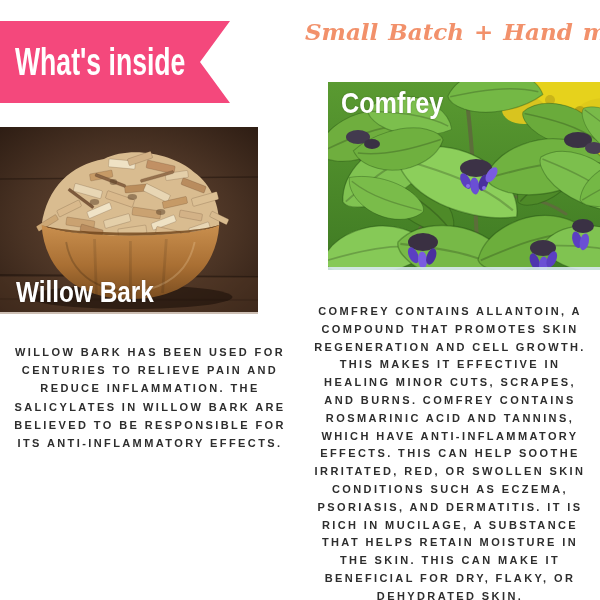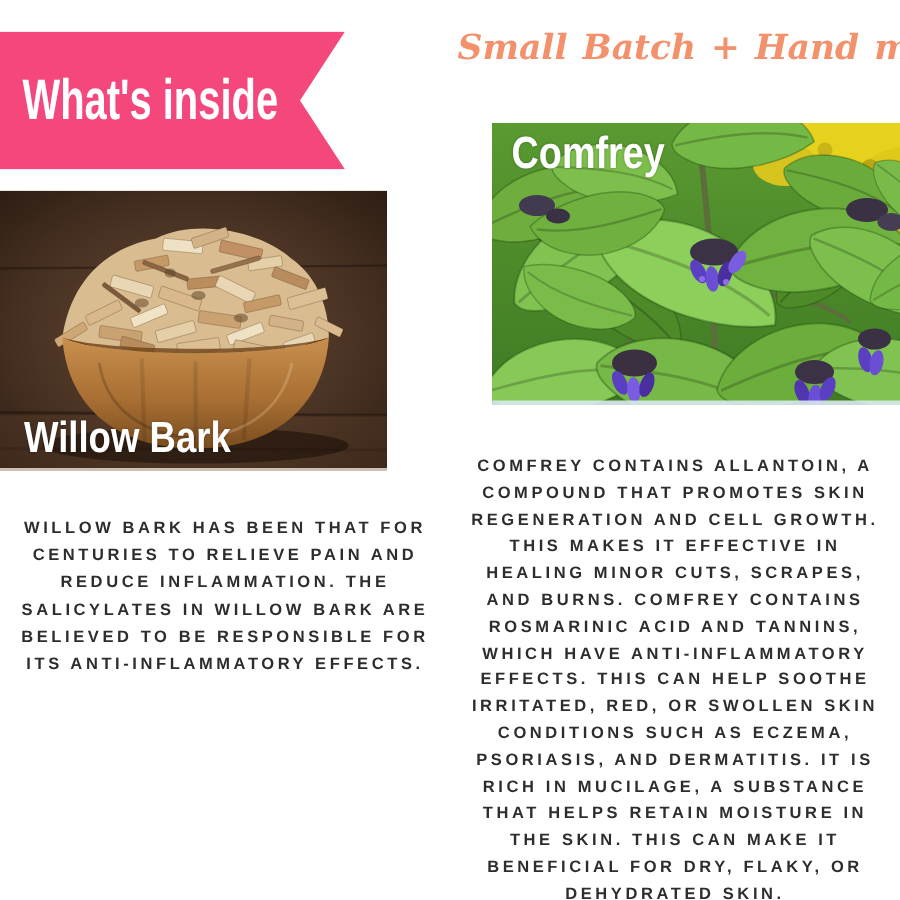--- a/index.html
+++ b/index.html
@@ -3,21 +3,21 @@
 <meta charset="utf-8">
 <style>
   html,body { margin:0; padding:0; background:#ffffff; }
   .canvas {
     position:relative; width:600px; height:600px; background:#ffffff;
     font-family:"Liberation Sans", sans-serif; overflow:hidden;
   }
 
   
   .ribbon {
-    position:absolute; left:0; top:21px; width:230px; height:92px;
+    position:absolute; left:0; top:21px; width:230px; height:82px;
     background:#F4487C;
     clip-path:polygon(0 0, 100% 0, calc(100% - 30px) 50%, 100% 100%, 0 100%);
     display:flex; align-items:center;
   }
   .ribbon-label {
     color:#ffffff; font-size:38px; font-weight:bold; white-space:nowrap;
     transform:scaleX(0.70); transform-origin:0 50%; margin-left:15px;
   }
 
   
@@ -228,21 +228,21 @@
           <use href="#bell" fill="#5b3fc2" transform="translate(247,150) rotate(-14)"></use>
           <use href="#bell" fill="#6a4fd4" transform="translate(258,152) rotate(12)"></use>
         </g>
       </g>
 
       <rect x="0" y="185" width="285" height="3" fill="#d8e9f0" opacity="0.9"></rect>
     </svg>
     <span class="photo-title comfrey-title">Comfrey</span>
   </div>
 
-  <p class="desc desc-willow">WILLOW BARK HAS BEEN THAT FOR
+  <p class="desc desc-willow">WILLOW BARK HAS BEEN USED FOR
 CENTURIES TO RELIEVE PAIN AND
 REDUCE INFLAMMATION. THE
 SALICYLATES IN WILLOW BARK ARE
 BELIEVED TO BE RESPONSIBLE FOR
 ITS ANTI-INFLAMMATORY EFFECTS.</p>
   <p class="desc desc-comfrey">COMFREY CONTAINS ALLANTOIN, A
 COMPOUND THAT PROMOTES SKIN
 REGENERATION AND CELL GROWTH.
 THIS MAKES IT EFFECTIVE IN
 HEALING MINOR CUTS, SCRAPES,

